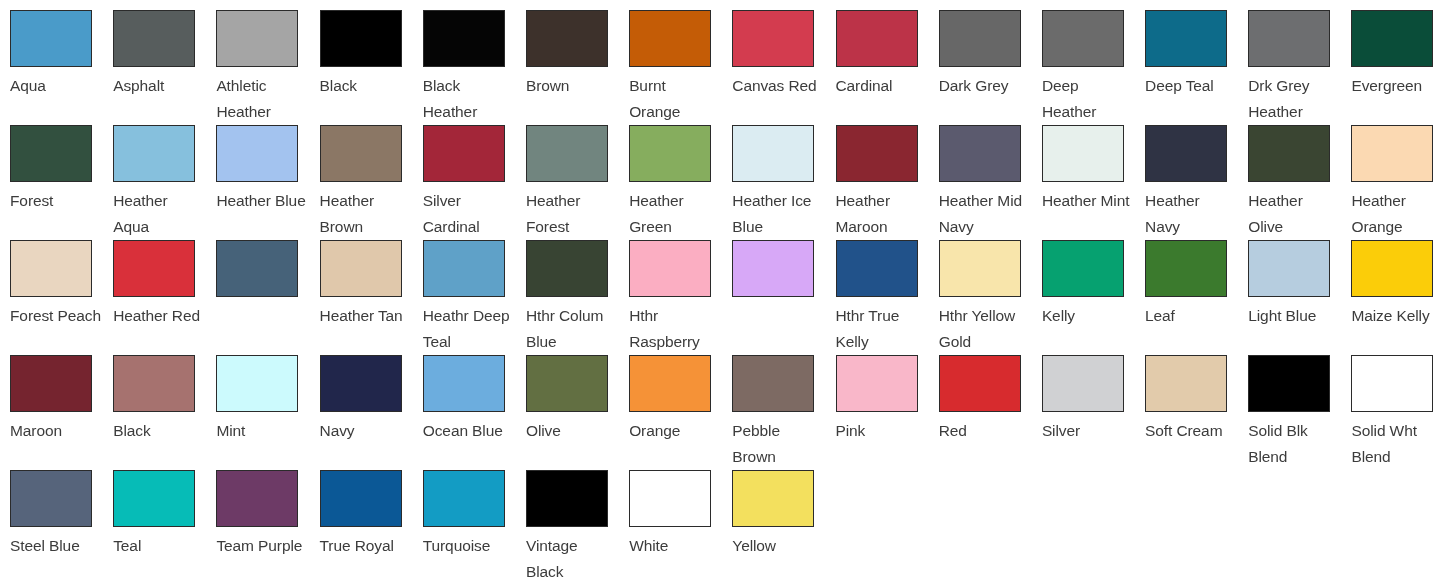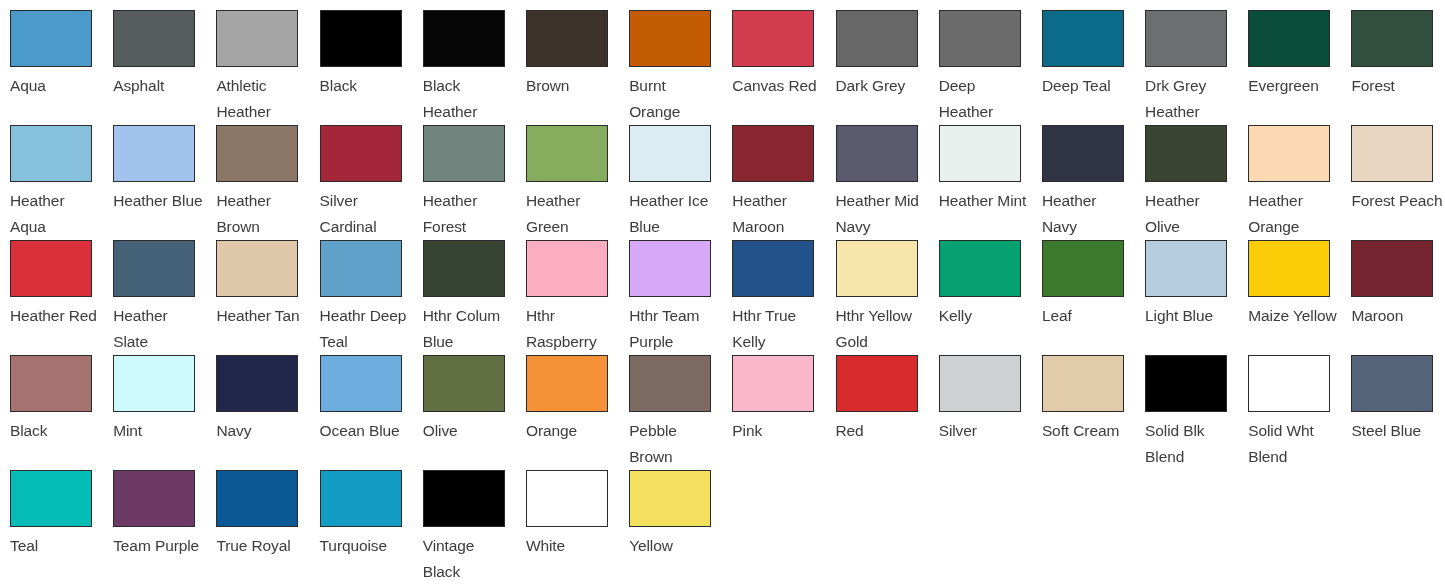--- a/index.html
+++ b/index.html
@@ -75,20 +75,24 @@
     </div>
     <div class="swatch-cell">
       <span class="swatch-chip" style="background-color: rgb(196, 92, 6); border-color: rgb(43, 43, 43);"></span>
       <span class="swatch-label">Burnt Orange</span>
     </div>
     <div class="swatch-cell">
       <span class="swatch-chip" style="background-color: rgb(211, 60, 79); border-color: rgb(43, 43, 43);"></span>
       <span class="swatch-label">Canvas Red</span>
     </div>
     <div class="swatch-cell">
+      <span class="swatch-chip" style="background-color: rgb(188, 51, 72); border-color: rgb(43, 43, 43);"></span>
+      <span class="swatch-label">Cardinal</span>
+    </div>
+    <div class="swatch-cell">
       <span class="swatch-chip" style="background-color: rgb(103, 103, 103); border-color: rgb(43, 43, 43);"></span>
       <span class="swatch-label">Dark Grey</span>
     </div>
     <div class="swatch-cell">
       <span class="swatch-chip" style="background-color: rgb(107, 107, 107); border-color: rgb(43, 43, 43);"></span>
       <span class="swatch-label">Deep Heather</span>
     </div>
     <div class="swatch-cell">
       <span class="swatch-chip" style="background-color: rgb(13, 107, 138); border-color: rgb(43, 43, 43);"></span>
       <span class="swatch-label">Deep Teal</span>
@@ -160,41 +164,39 @@
     <div class="swatch-cell">
       <span class="swatch-chip" style="background-color: rgb(233, 214, 192); border-color: rgb(43, 43, 43);"></span>
       <span class="swatch-label">Forest Peach</span>
     </div>
     <div class="swatch-cell">
       <span class="swatch-chip" style="background-color: rgb(217, 48, 58); border-color: rgb(43, 43, 43);"></span>
       <span class="swatch-label">Heather Red</span>
     </div>
     <div class="swatch-cell">
       <span class="swatch-chip" style="background-color: rgb(70, 98, 121); border-color: rgb(43, 43, 43);"></span>
-      <span class="swatch-label">Heather Slate</span>
     </div>
     <div class="swatch-cell">
       <span class="swatch-chip" style="background-color: rgb(224, 200, 171); border-color: rgb(43, 43, 43);"></span>
       <span class="swatch-label">Heather Tan</span>
     </div>
     <div class="swatch-cell">
       <span class="swatch-chip" style="background-color: rgb(95, 161, 200); border-color: rgb(43, 43, 43);"></span>
       <span class="swatch-label">Heathr Deep Teal</span>
     </div>
     <div class="swatch-cell">
       <span class="swatch-chip" style="background-color: rgb(56, 68, 51); border-color: rgb(43, 43, 43);"></span>
       <span class="swatch-label">Hthr Colum Blue</span>
     </div>
     <div class="swatch-cell">
       <span class="swatch-chip" style="background-color: rgb(251, 174, 194); border-color: rgb(43, 43, 43);"></span>
       <span class="swatch-label">Hthr Raspberry</span>
     </div>
     <div class="swatch-cell">
       <span class="swatch-chip" style="background-color: rgb(215, 168, 247); border-color: rgb(43, 43, 43);"></span>
-      <span class="swatch-label">Hthr Team Purple</span>
     </div>
     <div class="swatch-cell">
       <span class="swatch-chip" style="background-color: rgb(33, 82, 138); border-color: rgb(43, 43, 43);"></span>
       <span class="swatch-label">Hthr True Kelly</span>
     </div>
     <div class="swatch-cell">
       <span class="swatch-chip" style="background-color: rgb(248, 229, 171); border-color: rgb(43, 43, 43);"></span>
       <span class="swatch-label">Hthr Yellow Gold</span>
     </div>
     <div class="swatch-cell">
@@ -204,21 +206,21 @@
     <div class="swatch-cell">
       <span class="swatch-chip" style="background-color: rgb(59, 122, 45); border-color: rgb(43, 43, 43);"></span>
       <span class="swatch-label">Leaf</span>
     </div>
     <div class="swatch-cell">
       <span class="swatch-chip" style="background-color: rgb(182, 205, 223); border-color: rgb(43, 43, 43);"></span>
       <span class="swatch-label">Light Blue</span>
     </div>
     <div class="swatch-cell">
       <span class="swatch-chip" style="background-color: rgb(251, 205, 9); border-color: rgb(43, 43, 43);"></span>
-      <span class="swatch-label">Maize Yellow</span>
+      <span class="swatch-label">Maize Kelly</span>
     </div>
     <div class="swatch-cell">
       <span class="swatch-chip" style="background-color: rgb(117, 36, 47); border-color: rgb(43, 43, 43);"></span>
       <span class="swatch-label">Maroon</span>
     </div>
     <div class="swatch-cell">
       <span class="swatch-chip" style="background-color: rgb(166, 114, 111); border-color: rgb(43, 43, 43);"></span>
       <span class="swatch-label">Black</span>
     </div>
     <div class="swatch-cell">

